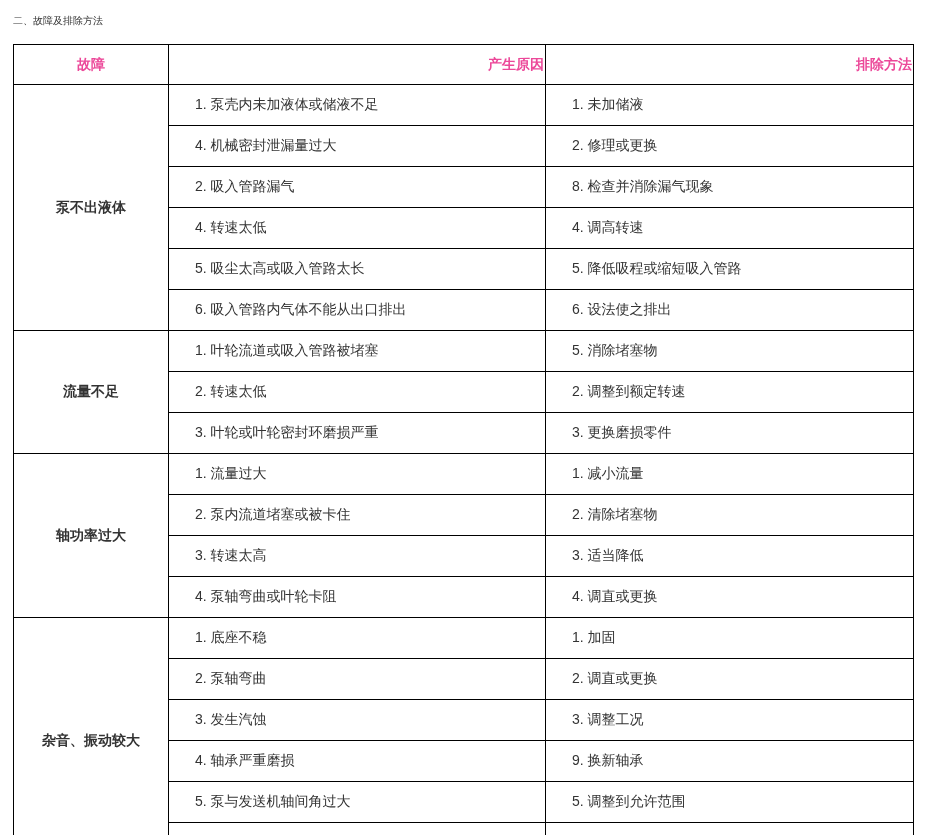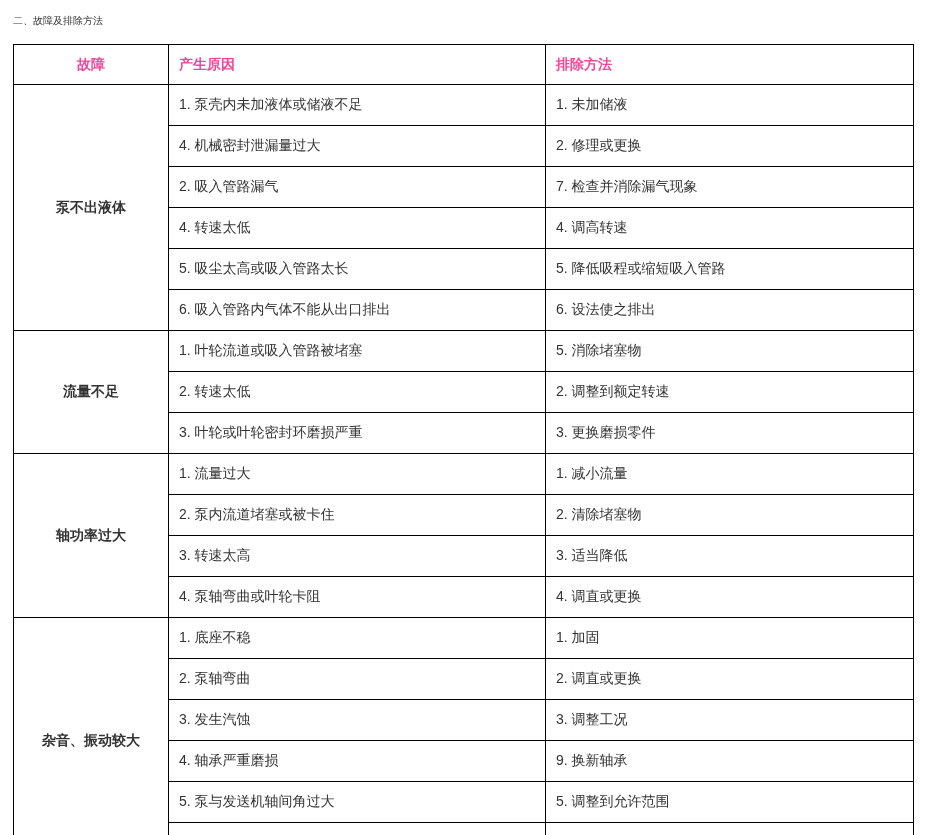--- a/index.html
+++ b/index.html
@@ -32,25 +32,25 @@
     vertical-align: middle;
     overflow: hidden;
     white-space: nowrap;
   }
   .fault-table th {
     height: 37px;
     font-weight: bold;
     color: #ec4899;
   }
   th.th-fault { text-align: center; }
-  th.th-left  { text-align: left; padding-left: 10px; }
+  th.th-left  { text-align: right; padding-left: 10px; }
   td.cell {
     height: 38px;
     text-align: left;
-    padding-left: 10px;
+    padding-left: 26px;
   }
   td.fault-cell {
     text-align: center;
     padding: 0;
     font-weight: bold;
   }
 </style>
 </head>
 <body>
 
@@ -75,21 +75,21 @@
       <td class="fault-cell" rowspan="6">泵不出液体</td>
       <td class="cell">1. 泵壳内未加液体或储液不足</td>
       <td class="cell">1. 未加储液</td>
     </tr>
     <tr>
       <td class="cell">4. 机械密封泄漏量过大</td>
       <td class="cell">2. 修理或更换</td>
     </tr>
     <tr>
       <td class="cell">2. 吸入管路漏气</td>
-      <td class="cell">7. 检查并消除漏气现象</td>
+      <td class="cell">8. 检查并消除漏气现象</td>
     </tr>
     <tr>
       <td class="cell">4. 转速太低</td>
       <td class="cell">4. 调高转速</td>
     </tr>
     <tr>
       <td class="cell">5. 吸尘太高或吸入管路太长</td>
       <td class="cell">5. 降低吸程或缩短吸入管路</td>
     </tr>
     <tr>

